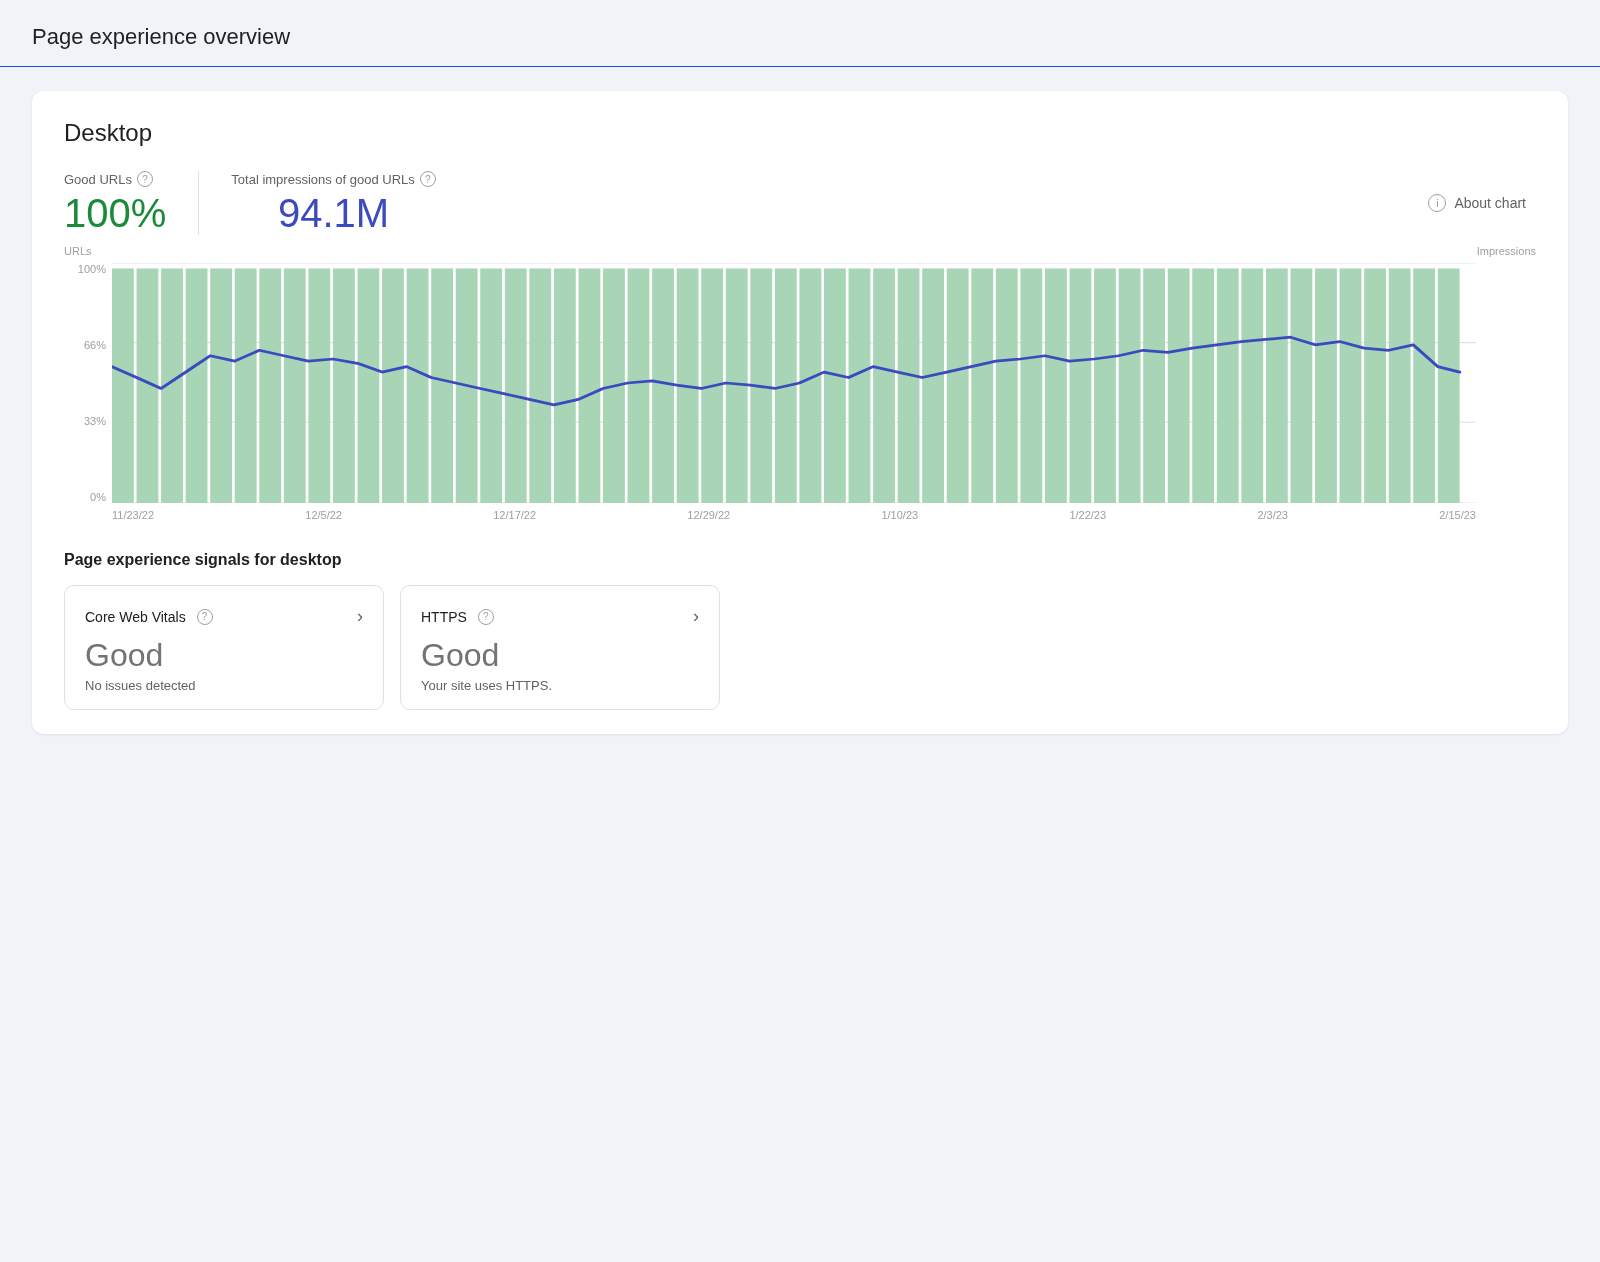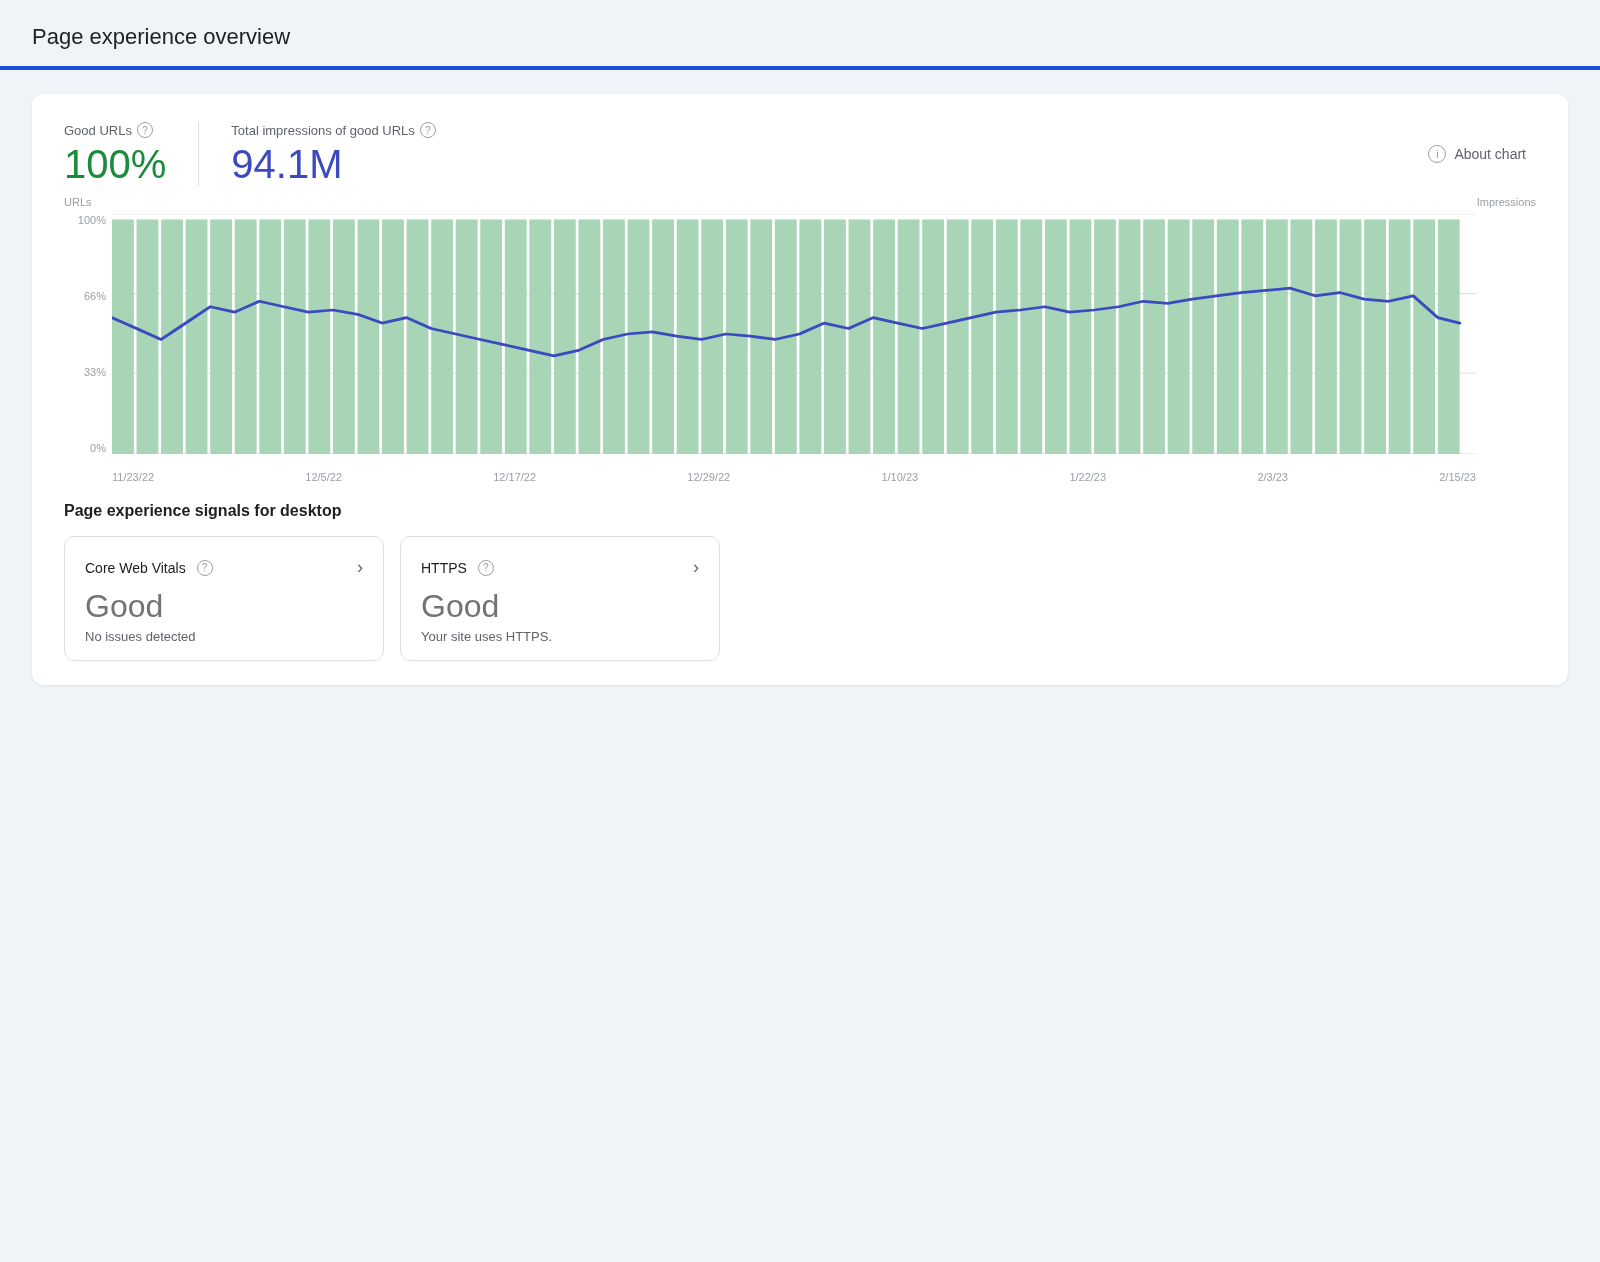--- a/index.html
+++ b/index.html
@@ -5,21 +5,21 @@
     * { box-sizing: border-box; margin: 0; padding: 0; }
     body {
       font-family: 'Google Sans', Arial, sans-serif;
       background: #f0f4f9;
       min-height: 1262px;
       padding: 0;
     }
     .page-header {
       background: #f0f4f9;
       padding: 24px 32px 16px 32px;
-      border-bottom: 4px solid #1d4ed8;
+      border-bottom: 1px solid #1d4ed8;
     }
     .page-title {
       font-size: 22px;
       font-weight: 400;
       color: #202124;
     }
     .main-content {
       padding: 24px 32px;
       display: flex;
       flex-direction: column;
@@ -41,20 +41,21 @@
       display: flex;
       align-items: center;
       gap: 0;
       margin-bottom: 28px;
     }
     .metric-block {
       display: flex;
       flex-direction: column;
       gap: 4px;
       padding-right: 32px;
+      text-align: center;
     }
     .metric-block + .metric-block {
       padding-left: 32px;
       border-left: 1px solid #e0e0e0;
     }
     .metric-label {
       font-size: 13px;
       color: #5f6368;
       display: flex;
       align-items: center;
@@ -165,21 +166,21 @@
     }
     .x-axis {
       position: absolute;
       left: 48px;
       right: 60px;
       bottom: 0;
       height: 40px;
       display: flex;
       justify-content: space-between;
       align-items: flex-start;
-      padding-top: 17px;
+      padding-top: 6px;
     }
     .x-label {
       font-size: 11px;
       color: #9aa0a6;
       text-align: center;
     }
     .signals-section {
       margin-top: 8px;
     }
     .signals-title {
@@ -233,20 +234,21 @@
   </style>
 </head>
 <body>
 
 <div class="page-header">
   <h1 class="page-title">Page experience overview</h1>
 </div>
 
 <div class="main-content">
   <div class="card">
+    <h2 class="card-title">Desktop</h2>
 
     <div class="metrics-row">
       <div class="metric-block">
         <div class="metric-label">
           <span>Good URLs</span>
           <span class="help-icon">?</span>
         </div>
         <div class="metric-value-green">100%</div>
       </div>
       <div class="metric-block">

